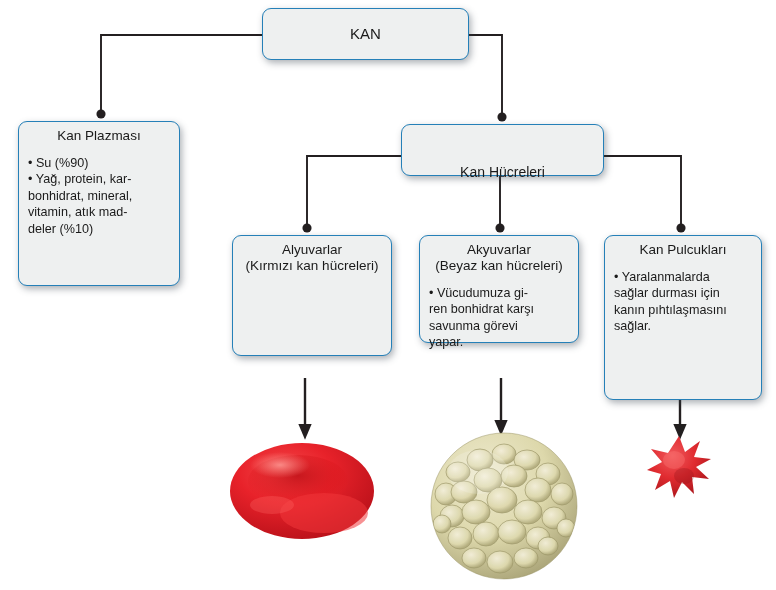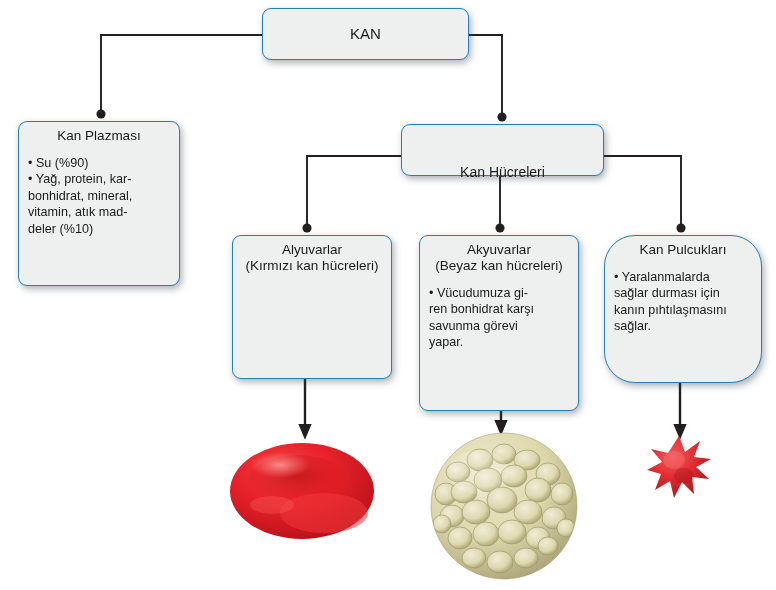--- a/index.html
+++ b/index.html
@@ -42,23 +42,23 @@
     white-space:pre-line;
     text-align:left;
   }
   .node.center-only{display:flex;align-items:center;justify-content:center;padding:16px;border-radius:9px;}
   .node.center-only .title{width:100%;font-size:14.5px;}
 
   
   #node-kan        {left:262px; top:8px;   width:207px; height:52px;}
   #node-plazma     {left:18px;  top:121px; width:162px; height:165px;}
   #node-hucre      {left:401px; top:124px; width:203px; height:52px;}
-  #node-alyuvar    {left:232px; top:235px; width:160px; height:144px;}
-  #node-akyuvar    {left:419px; top:235px; width:160px; height:176px;}
-  #node-pulcuk     {left:604px; top:235px; width:158px; height:148px;border-radius:31px;}
+  #node-alyuvar    {left:232px; top:235px; width:160px; height:121px;}
+  #node-akyuvar    {left:419px; top:235px; width:160px; height:108px;}
+  #node-pulcuk     {left:604px; top:235px; width:158px; height:165px;}
 
   #node-kan .title{font-size:15px;}
   #node-hucre .title{font-size:14px;margin-top:44px;}
 
   
   .cell{position:absolute;}
   #img-rbc{left:228px;top:437px;width:148px;height:105px;}
   #img-wbc{left:428px;top:428px;width:152px;height:152px;}
   #img-plt{left:644px;top:432px;width:70px;height:70px;}
 </style>

